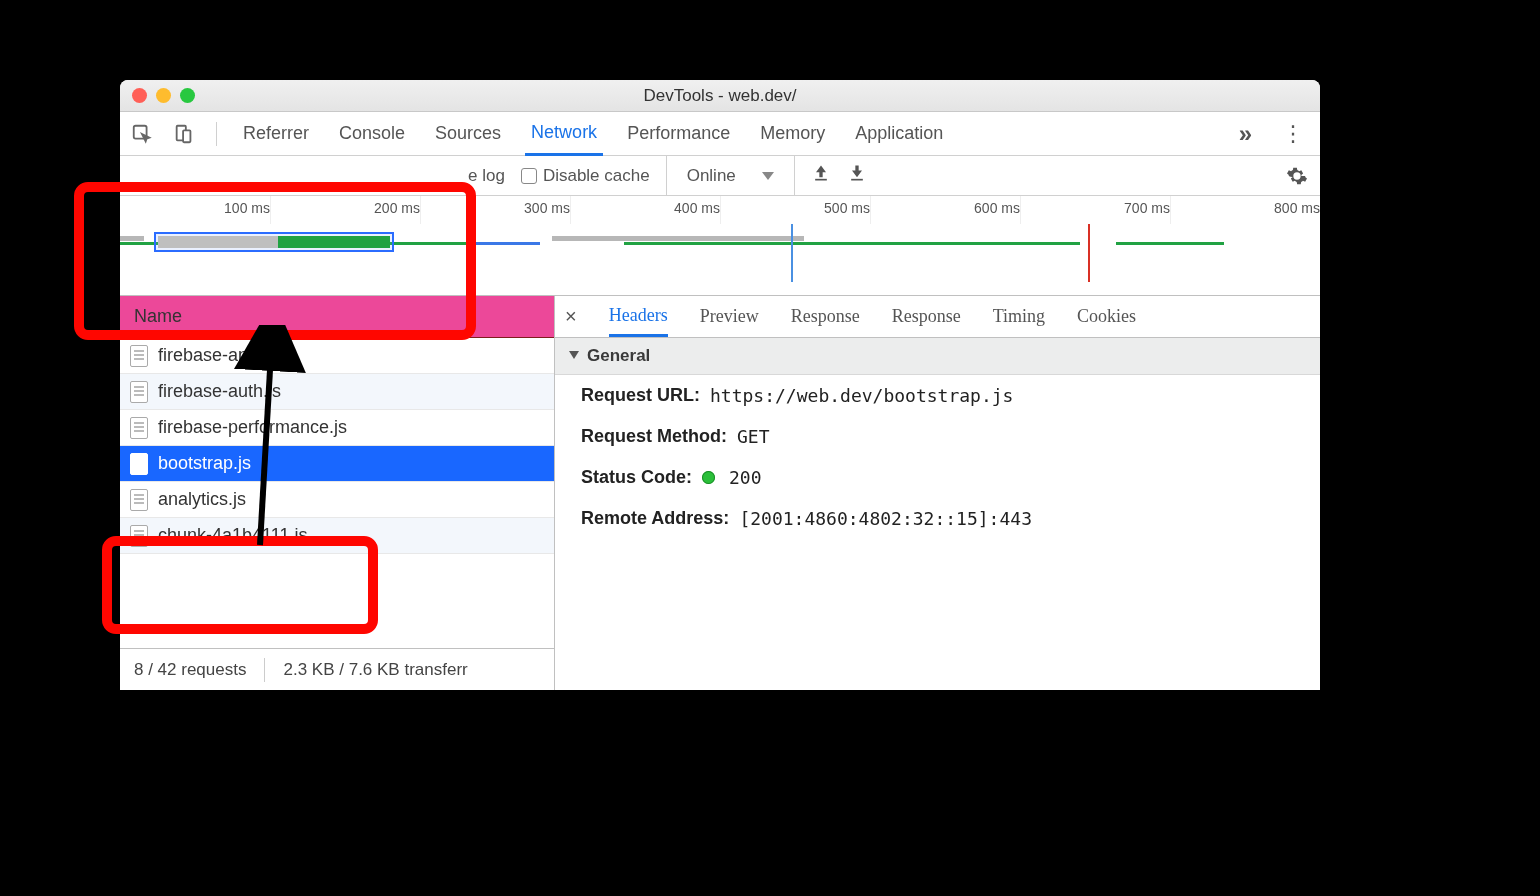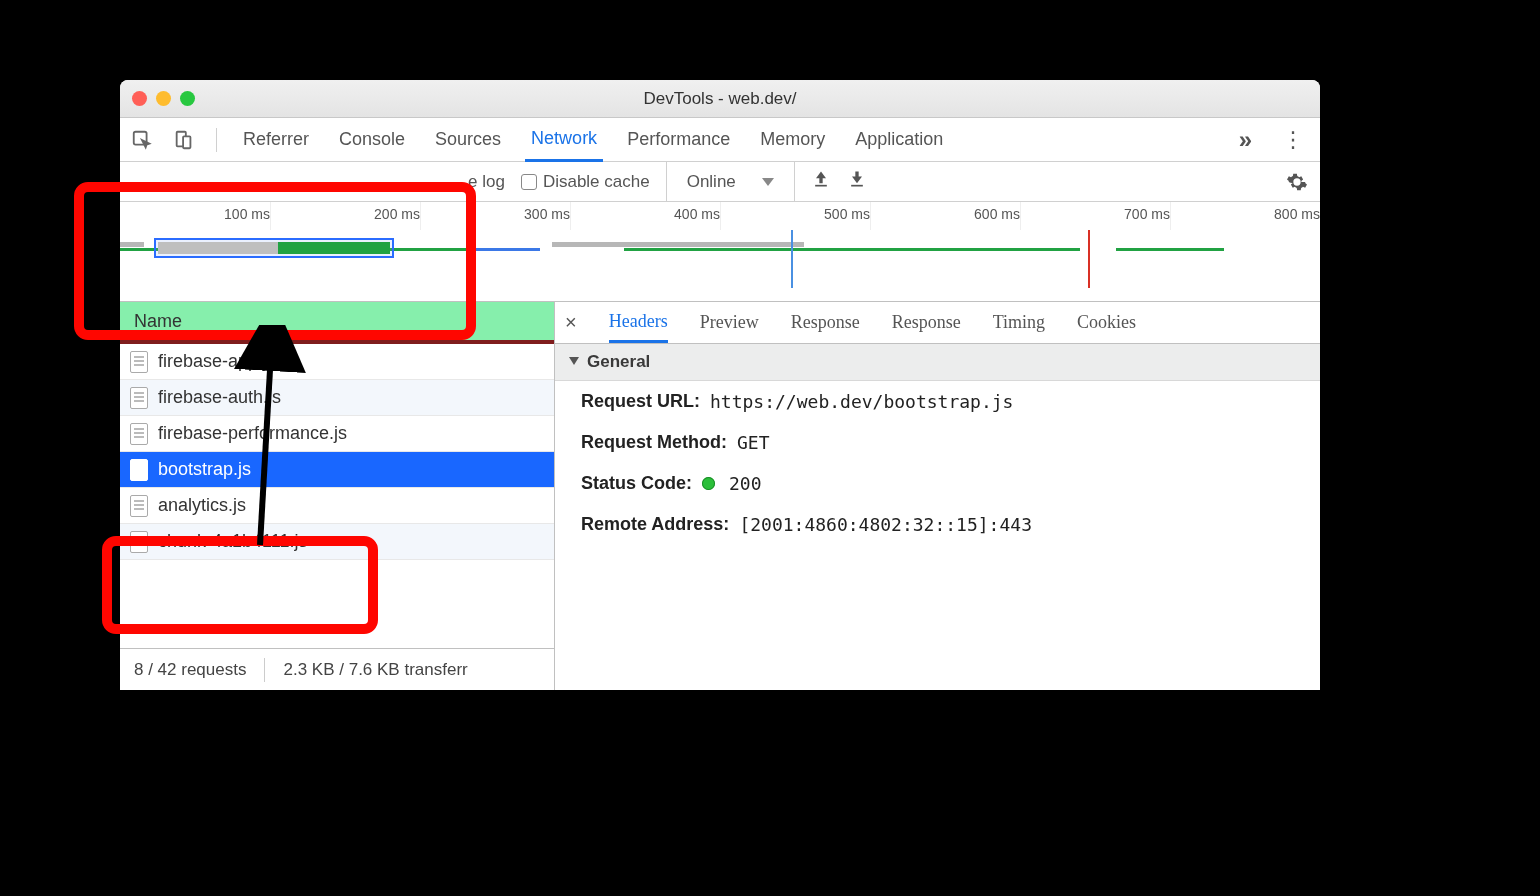--- a/index.html
+++ b/index.html
@@ -18,21 +18,21 @@
     width: 1200px;
     height: 610px;
     background: #fff;
     border-radius: 8px 8px 0 0;
     box-shadow: 0 20px 60px rgba(0,0,0,.5);
     display: flex;
     flex-direction: column;
     overflow: hidden;
   }
   .titlebar {
-    height: 38px;
+    height: 32px;
     background: linear-gradient(#f0f0f0,#e4e4e4);
     border-bottom: 1px solid #c8c8c8;
     display: flex;
     align-items: center;
     padding: 0 12px;
     position: relative;
   }
   .traffic { display:flex; gap:9px; }
   .dot { width:15px; height:15px; border-radius:50%; }
   .red{background:#ff5f57;} .yellow{background:#febc2e;} .green{background:#28c840;}
@@ -74,21 +74,21 @@
   .gridline { position:absolute; top:0; bottom:0; width:1px; background:#eee; }
   .overview { position:absolute; top:32px; left:0; right:0; height:50px; }
   .blue-marker { position:absolute; top:-4px; bottom:-4px; width:2px; background:#4a90e2; }
   .red-marker { position:absolute; top:-4px; bottom:-4px; width:2px; background:#d93025; }
   .seg { position:absolute; height:5px; }
   .selection { position:absolute; top:36px; height:20px; border:2px solid #2b6cff; background:rgba(120,160,255,.15); }
   .selection .fill-grey { position:absolute; top:2px; bottom:2px; left:2px; background:#bfbfbf; }
   .selection .fill-green { position:absolute; top:2px; bottom:2px; background:#21a243; }
   .body { flex:1; display:flex; min-height:0; }
   .left { width:435px; border-right:1px solid #c0c0c0; display:flex; flex-direction:column; }
-  .col-header { height:42px; border-bottom:4px solid #7f1d1d; display:flex; align-items:center; padding:0 14px; font-size:18px; color:#333; background:#86efac;text-align:center; }
+  .col-header { height:42px; border-bottom:1px solid #7f1d1d; display:flex; align-items:center; padding:0 14px; font-size:18px; color:#333; background:#ec4899;text-align:center; }
   .list { flex:1; overflow:hidden; }
   .row { height:36px; display:flex; align-items:center; padding:0 10px; font-size:18px; color:#333; border-bottom:1px solid #e8e8e8; gap:10px; }
   .row:nth-child(even){ background:#f3f7fc; }
   .row.selected { background:#1967ff; color:#fff; }
   .fileico { width:18px; height:22px; border:1px solid #aaa; border-radius:2px; position:relative; display:inline-block; background:#fff; }
   .fileico::after { content:""; position:absolute; left:3px; right:3px; top:4px; height:2px; background:#bbb; box-shadow:0 4px 0 #bbb,0 8px 0 #bbb; }
   .row.selected .fileico{ border-color:#fff; }
   .row.selected .fileico::after{ background:#fff; box-shadow:0 4px 0 #fff,0 8px 0 #fff; }
   .status { height:42px; border-top:1px solid #c0c0c0; display:flex; align-items:center; padding:0 14px; font-size:17px; color:#444; gap:18px; }
   .status .vdiv{ width:1px; height:24px; background:#ccc; }

